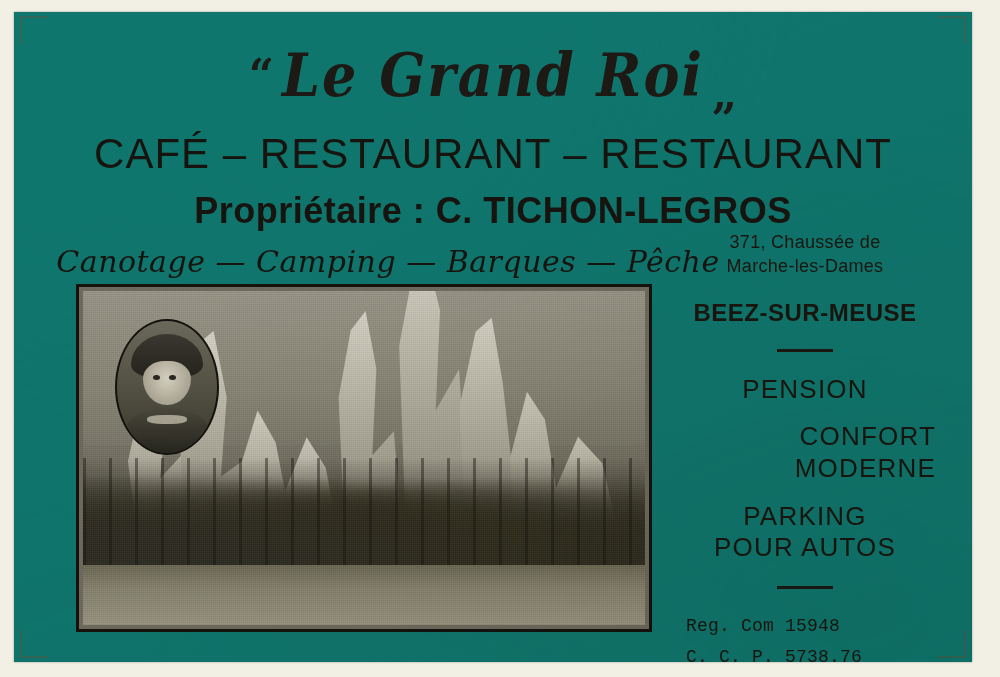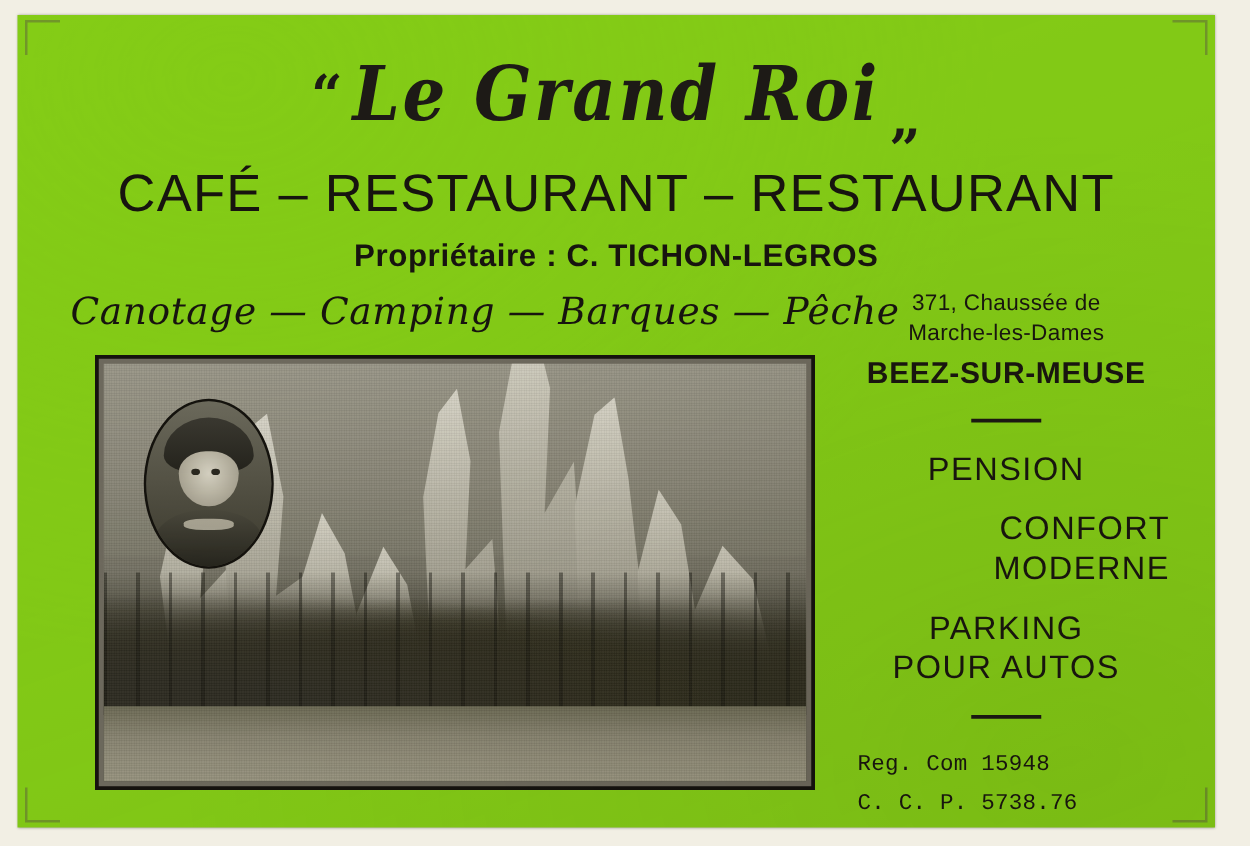--- a/index.html
+++ b/index.html
@@ -22,21 +22,21 @@
     background: #f2efe4;
   }
 
   
   #card {
     position: absolute;
     left: 14px;
     top: 12px;
     width: 958px;
     height: 650px;
-    background: #84cc16;
+    background: #0f766e;
     box-shadow: 0 0 2px rgba(0,0,0,0.35);
     overflow: hidden;
   }
   
   #card::after {
     content: "";
     position: absolute;
     inset: 0;
     pointer-events: none;
     background:
@@ -90,21 +90,21 @@
     font-size: 42px;
     letter-spacing: 1px;
     color: #17140f;
     white-space: nowrap;
   }
 
   .owner {
     margin-top: 12px;
     font-family: "Liberation Sans", sans-serif;
     font-weight: bold;
-    font-size: 25px;
+    font-size: 36px;
     letter-spacing: .5px;
     color: #17140f;
     white-space: nowrap;
   }
 
   .services {
     margin-top: 12px;
     font-family: "DejaVu Serif", serif;
     font-style: italic;
     font-size: 30px;
@@ -268,21 +268,21 @@
     color: #19160f;
   }
   .addr-line {
     font-family: "Liberation Sans", sans-serif;
     font-size: 18px;
     letter-spacing: .3px;
     line-height: 1.35;
     text-align: center;
   }
   .addr-city {
-    margin-top: 6px;
+    margin-top: 20px;
     font-family: "Liberation Sans", sans-serif;
     font-weight: bold;
     font-size: 24px;
     letter-spacing: .5px;
     white-space: nowrap;
   }
   .rule {
     width: 56px;
     height: 3px;
     background: #1c1913;

